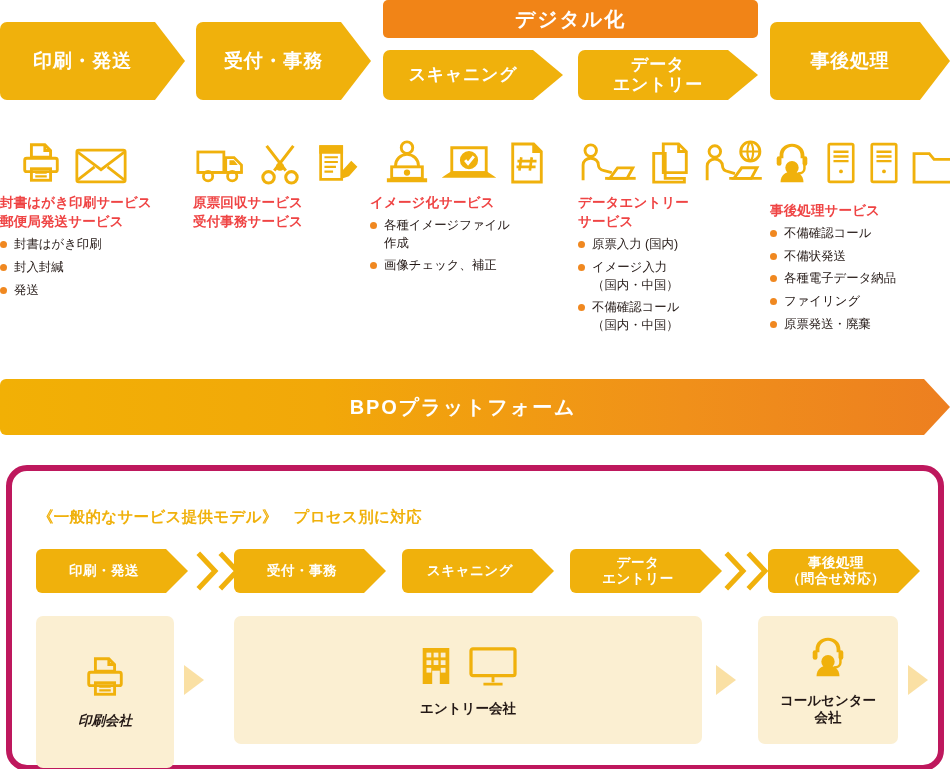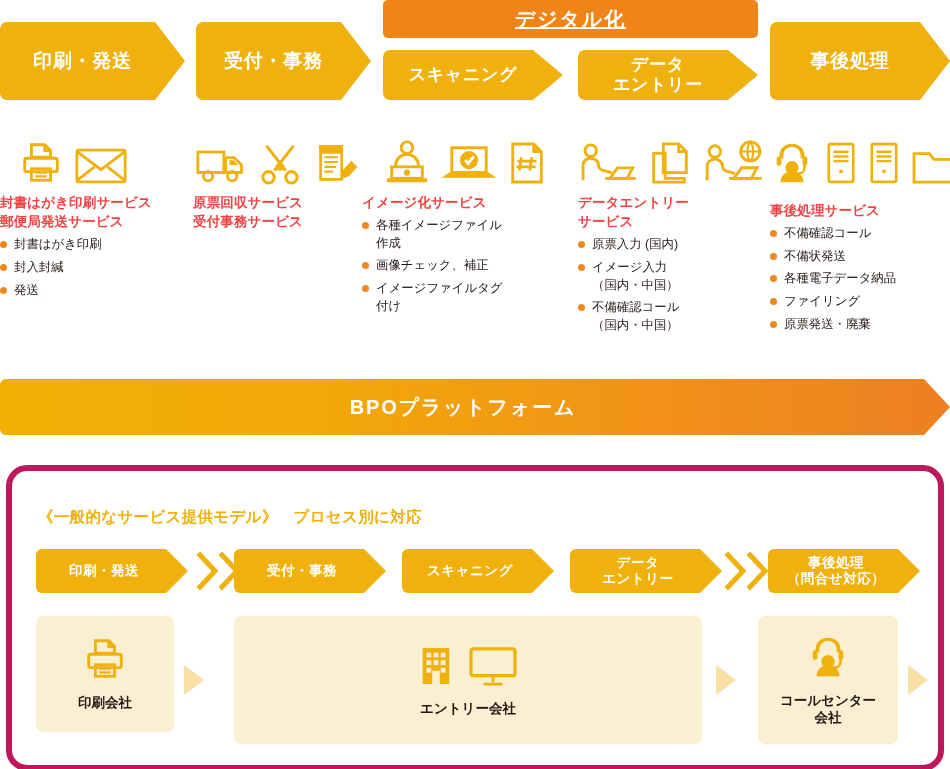--- a/index.html
+++ b/index.html
@@ -129,21 +129,21 @@
     border-left: 20px solid #FAE0A4;
     border-top: 15px solid transparent;
     border-bottom: 15px solid transparent; }
 </style>
 </head>
 <body>
 
 <div id="root">
 
   <div class="phase-row">
-    <div class="digital-band" style="left: 383px; top: 0px; width: 375px; height: 38px; text-decoration: underline;">
+    <div class="digital-band" style="left: 383px; top: 0px; width: 375px; height: 38px;">
       <span>デジタル化</span>
     </div>
     <div id="top-chevrons">
         <div class="chev arrow" style="left: 0px; top: 22px; width: 185px; height: 78px; font-size: 19px;">
           <span style="white-space: pre-line; transform: translateX(-10px);">印刷・発送</span>
         </div>
         <div class="chev arrow" style="left: 196px; top: 22px; width: 175px; height: 78px; font-size: 19px;">
           <span style="white-space: pre-line; transform: translateX(-10px);">受付・事務</span>
         </div>
         <div class="chev arrow" style="left: 383px; top: 50px; width: 180px; height: 50px; font-size: 17px;">
@@ -331,28 +331,26 @@
         <ul>
           <li>封書はがき印刷</li>
           <li>封入封緘</li>
           <li>発送</li>
         </ul>
       </div>
       <div class="col" style="left: 193px; width: 188px;">
         <h3>原票回収サービス
 受付事務サービス</h3>
       </div>
-      <div class="col" style="left: 362px; width: 190px;">
+      <div class="col" style="left: 370px; width: 190px;">
         <h3>イメージ化サービス</h3>
         <ul>
           <li>各種イメージファイル
 作成</li>
           <li>画像チェック、補正</li>
-          <li>イメージファイルタグ
-付け</li>
         </ul>
       </div>
       <div class="col" style="left: 578px; width: 185px;">
         <h3>データエントリー
 サービス</h3>
         <ul>
           <li>原票入力 (国内)</li>
           <li>イメージ入力
 （国内・中国）</li>
           <li>不備確認コール
@@ -400,21 +398,21 @@
       <path d="M6 6l15 16L6 38"></path>
               <path d="M28 6l15 16-15 16"></path>
             </g>
           </svg></div>
         <div class="dblarrow" style="left: 710px; top: 78px;"><svg width="56" height="44" viewBox="0 0 56 44">
     <g fill="none" stroke="#F0B10C" stroke-width="5" stroke-linecap="square">
       <path d="M6 6l15 16L6 38"></path>
               <path d="M28 6l15 16-15 16"></path>
             </g>
           </svg></div>
-        <div class="card" style="left: 24px; top: 145px; width: 138px; height: 116px;">
+        <div class="card" style="left: 24px; top: 145px; width: 138px; height: 152px; font-style: italic;">
           <div class="cicons">
             <span><svg width="46" height="46" viewBox="0 0 48 48">
                 <g fill="none" stroke="#F0B10C" stroke-width="3">
                   <path d="M14 5h14l6 6v7H14z"></path>
                   <path d="M28 5v6h6"></path>
                   <rect x="7" y="19" width="34" height="14" rx="2"></rect>
                   <rect x="14" y="30" width="20" height="12"></rect>
                   <path d="M18 34h12M18 38h12" stroke-width="2.4"></path>
                 </g>
               </svg></span>

